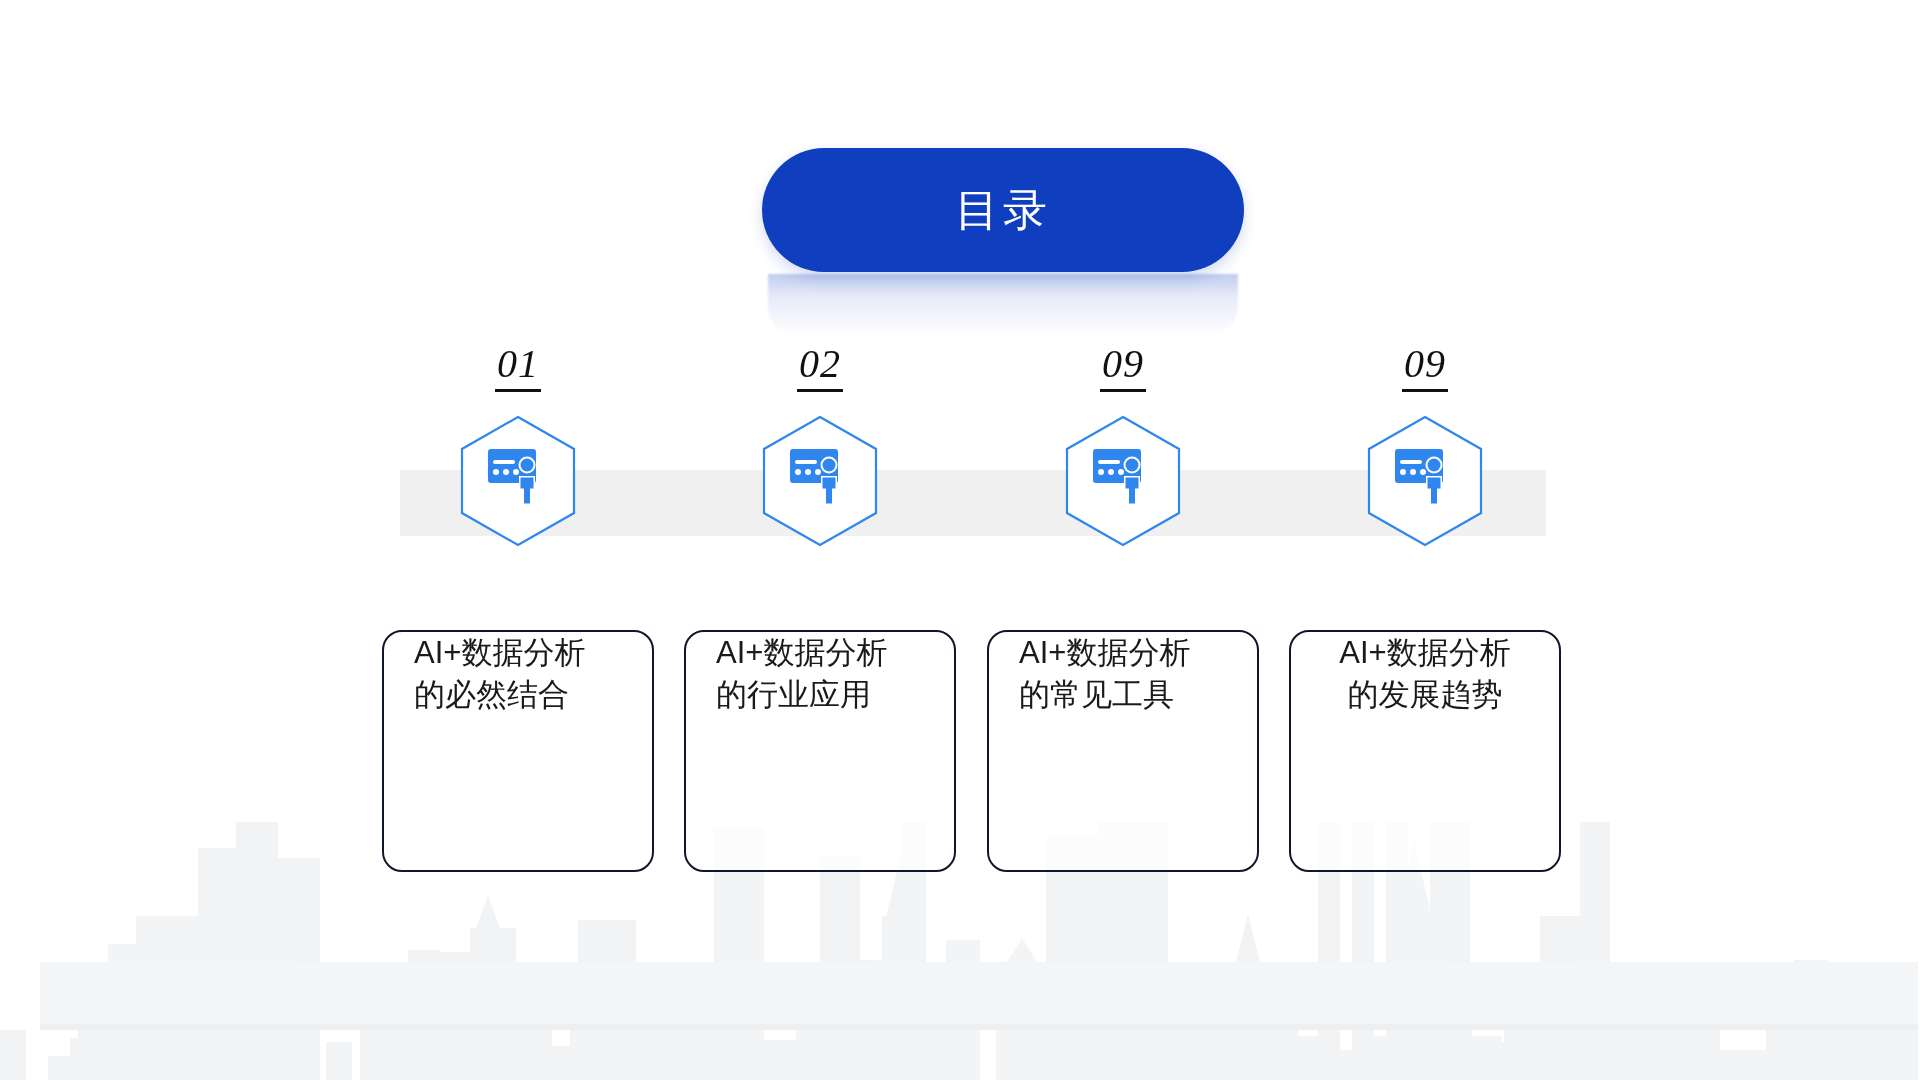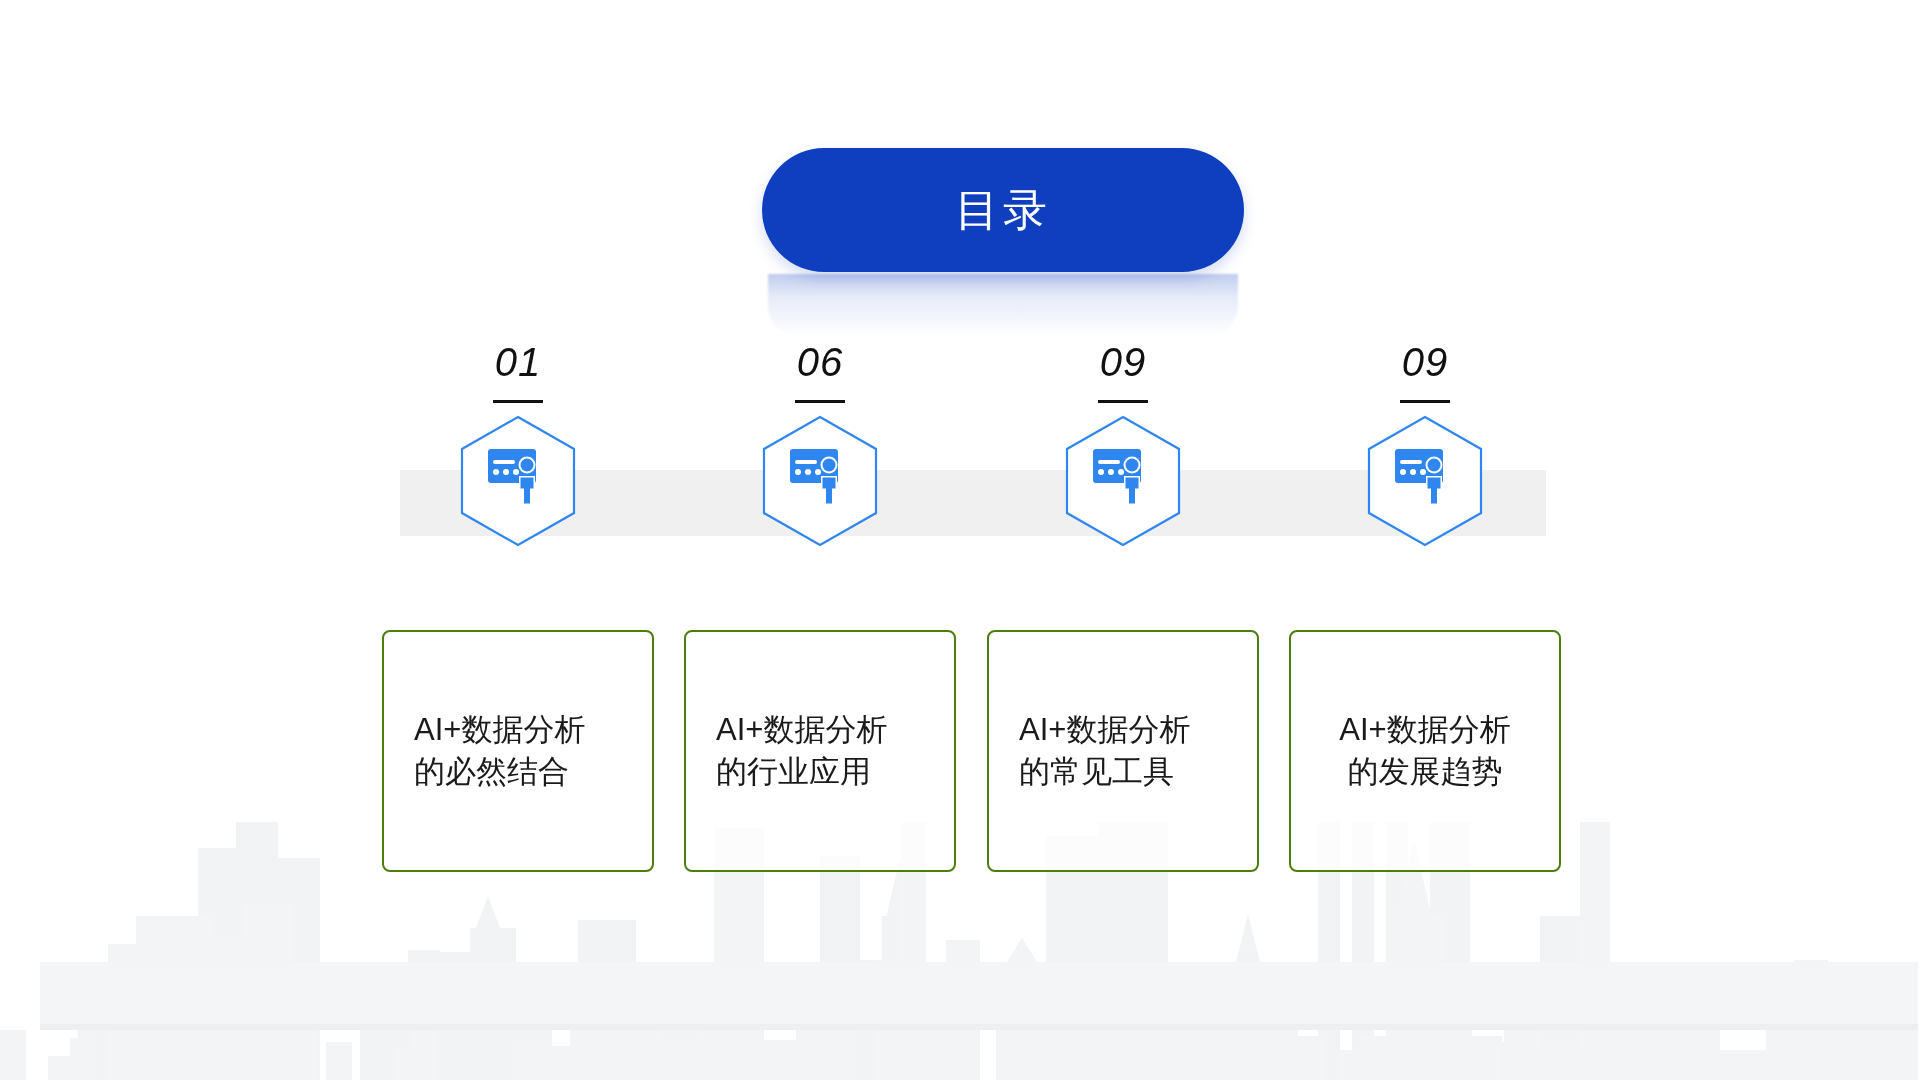--- a/index.html
+++ b/index.html
@@ -105,46 +105,47 @@
     width: 270px;
     text-align: center;
     font-size: 40px;
     font-style: italic;
     font-weight: 400;
     color: #111111;
     letter-spacing: 1px;
   }
   .num span {
     border-bottom: 3px solid #111111;
-    padding: 0 2px 16px 2px;
+    padding: 0 2px 3px 2px;
+    font-family: Liberation Serif, serif;
   }
 
   .hexwrap {
     position: absolute;
     top: 415px;
     left: 50%;
     transform: translateX(-50%);
     width: 116px;
     height: 132px;
   }
   .hexwrap svg { display: block; }
 
   .card {
     position: absolute;
     top: 630px;
     left: 50%;
     transform: translateX(-50%);
     width: 272px;
     height: 242px;
-    border: 2px solid #4d7c0f;
-    border-radius: 8px;
+    border: 2px solid #0f172a;
+    border-radius: 20px;
     background: rgba(255,255,255,0.72);
     box-sizing: border-box;
     display: flex;
-    align-items: center;
+    align-items: flex-start;
   }
   .card-text {
     width: 100%;
     padding: 0 30px;
     box-sizing: border-box;
     font-size: 31px;
     line-height: 1.35;
     color: #1a1a1a;
     white-space: pre-line;
   }
@@ -288,21 +289,21 @@
       </svg>
     </div>
     <div class="card c1">
       <div class="card-text">AI+数据分析
 的必然结合</div>
     </div>
   </div>
 
   <div class="col" style="left:685px;">
     <div class="num">
-      <span>06</span>
+      <span>02</span>
     </div>
     <div class="hexwrap">
       <svg width="116" height="132" viewBox="0 0 116 132">
         <polygon points="58,2 114,34 114,98 58,130 2,98 2,34" fill="#ffffff" stroke="#2f86ef" stroke-width="2.2"></polygon>
         <g transform="translate(29,31)">
           <path d="M2,3 h42 a3,3 0 0 1 3,3 v28 a3,3 0 0 1 -3,3 h-42 a3,3 0 0 1 -3,-3 v-28 a3,3 0 0 1 3,-3 z" fill="#2f86ef"></path>
           <rect x="4" y="14" width="22" height="4" rx="2" fill="#ffffff"></rect>
           <circle cx="7" cy="26" r="3" fill="#ffffff"></circle>
           <circle cx="17" cy="26" r="3" fill="#ffffff"></circle>
           <circle cx="27" cy="26" r="3" fill="#ffffff"></circle>

